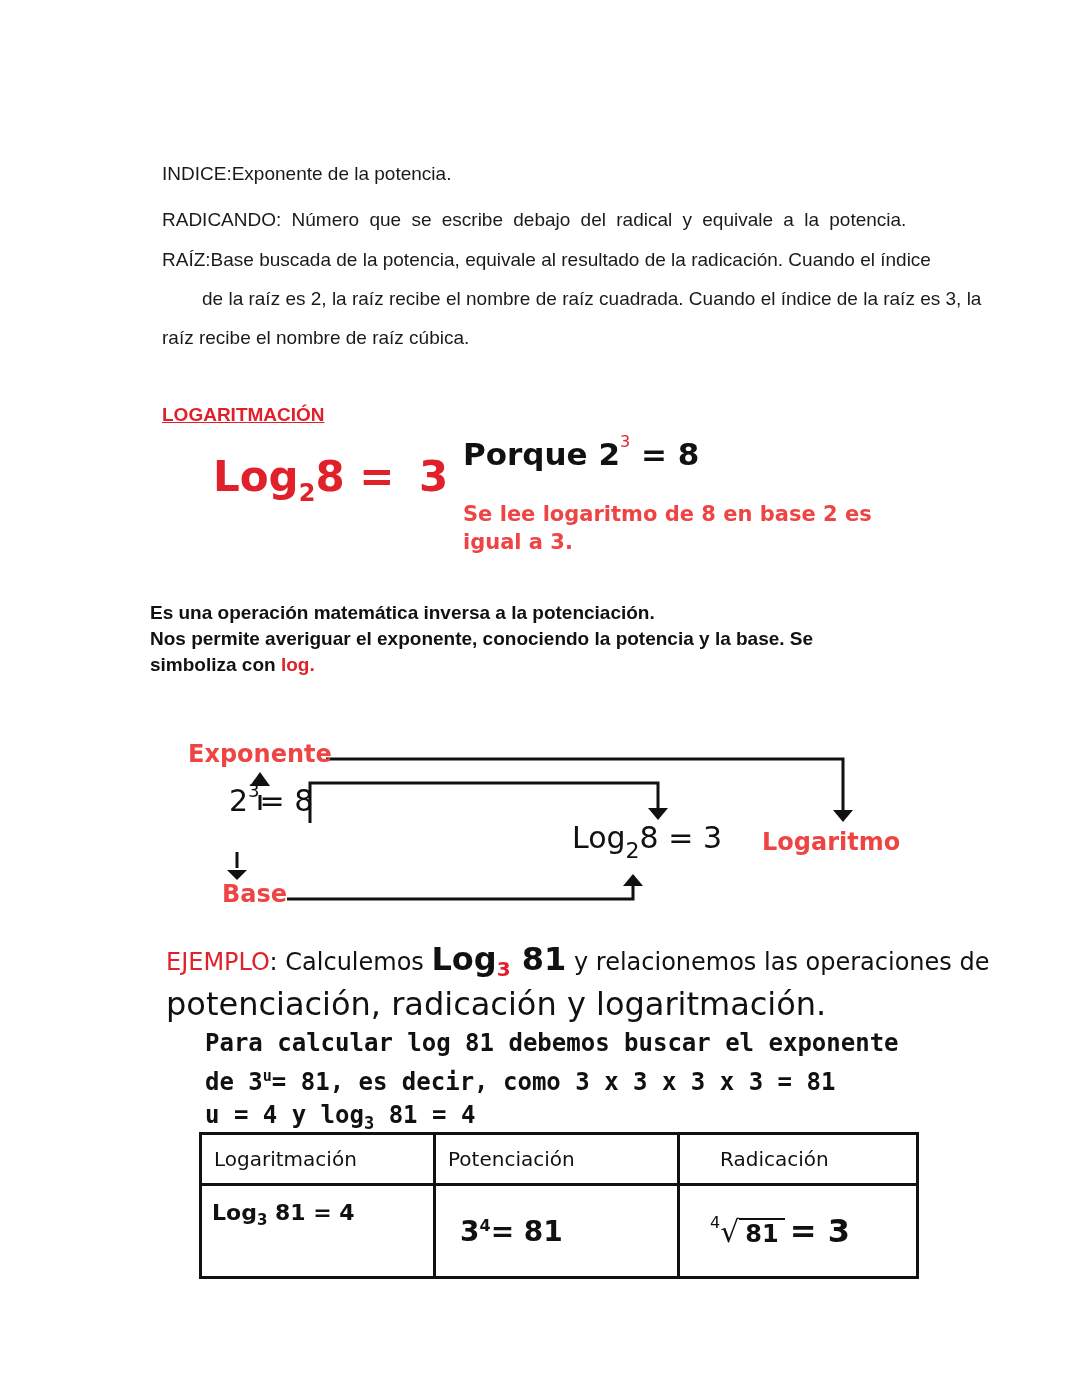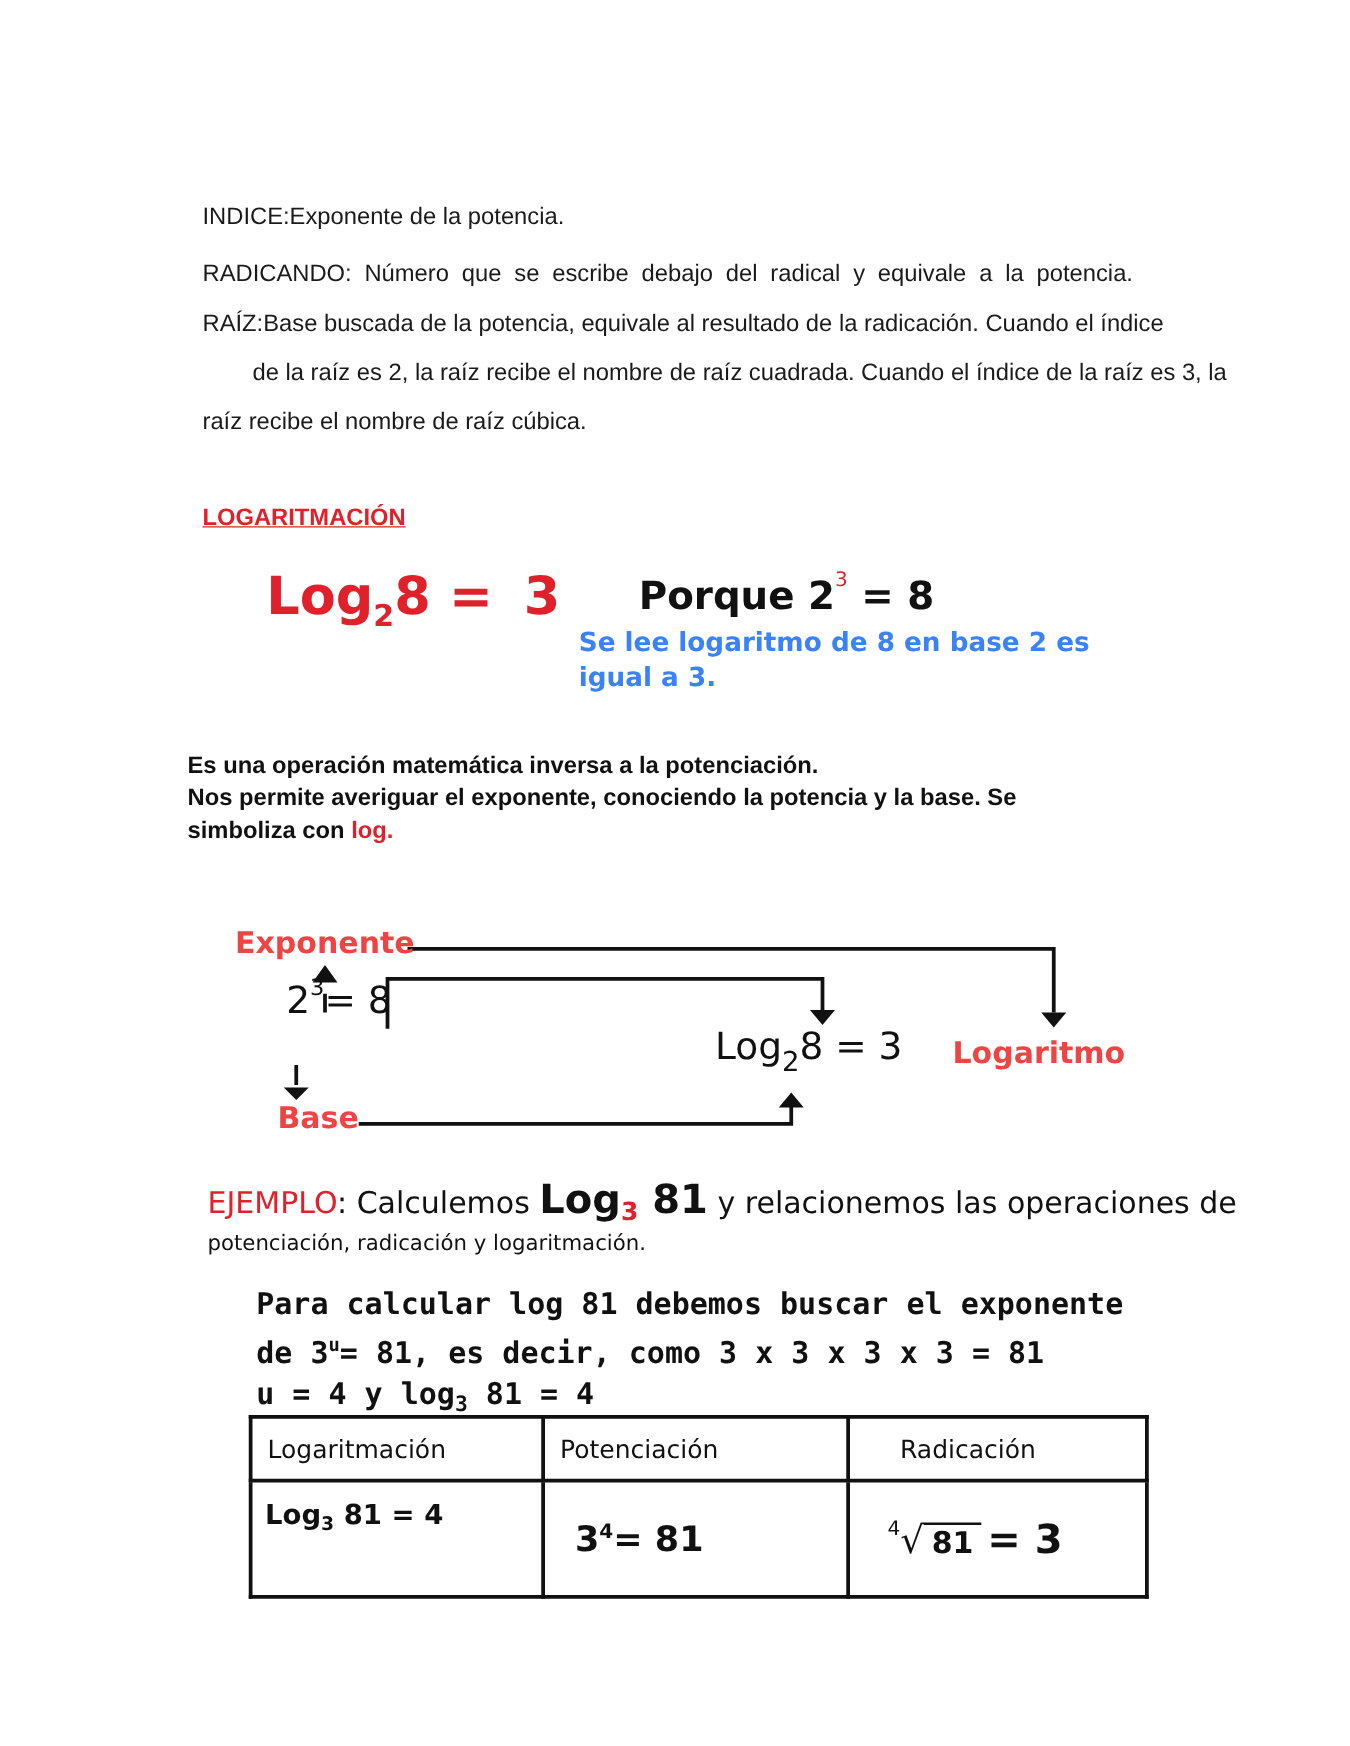--- a/index.html
+++ b/index.html
@@ -5,21 +5,21 @@
   html, body { margin: 0; padding: 0; background: #ffffff; }
   body { width: 1080px; height: 1397px; position: relative; overflow: hidden; font-family: "Liberation Sans", sans-serif; color: #111; }
   .abs { position: absolute; }
   .p { font-family: "Liberation Sans", sans-serif; font-size: 19px; color: #1a1a1a; white-space: nowrap; }
   .red { color: #e0202a; }
   .heading { font-size: 19px; font-weight: bold; color: #e0202a; text-decoration: underline; }
   .bigred { font-family: "DejaVu Sans", sans-serif; font-weight: bold; color: #e0202a; font-size: 42px; }
   .bigred sub { font-size: 24px; vertical-align: -10px; }
   .porque { font-family: "DejaVu Sans", sans-serif; font-weight: bold; font-size: 31px; color: #111; }
   .porque sup { font-size: 16px; color: #e0202a; vertical-align: 18px; font-weight: normal; }
-  .lee { font-family: "DejaVu Sans", sans-serif; font-weight: bold; font-size: 21px; line-height: 28px; color: #3b82f6; }
+  .lee { font-family: "DejaVu Sans", sans-serif; font-weight: bold; font-size: 21px; line-height: 28px; color: #ef4444; }
   .bold19 { font-weight: bold; font-size: 19px; line-height: 26px; color: #111; }
   .diag-red { color: #ef4444; font-family: "DejaVu Sans", sans-serif; font-weight: bold; font-size: 24px; }
   .diag-black { font-family: "DejaVu Sans", sans-serif; font-size: 30px; color: #111; }
   .mono { font-family: "DejaVu Sans Mono", monospace; font-weight: bold; font-size: 24px; color: #111; line-height: 33px; white-space: nowrap; }
   table.ex { position: absolute; left: 199px; top: 1132px; width: 720px; border-collapse: collapse; }
   table.ex td, table.ex th { border: 3px solid #111; }
   table.ex th { height: 46px; text-align: left; font-family: "DejaVu Sans", sans-serif; font-weight: normal; font-size: 20px; padding-left: 12px; }
   table.ex td { height: 75px; font-family: "DejaVu Sans", sans-serif; padding-left: 10px; }
 </style>
 </head>
@@ -37,21 +37,21 @@
 <div class="abs p" style="left:162px; top:288px;margin-left:40px;">de la raíz es 2, la raíz recibe el nombre de raíz cuadrada. Cuando el índice de la raíz es 3, la</div>
 <div class="abs p" style="left:162px; top:327px;text-align:right;">raíz recibe el nombre de raíz cúbica.</div>
 
 <div class="abs heading" style="left:162px; top:404px;">LOGARITMACIÓN</div>
 
 <div class="abs bigred" style="left:213px; top:452px;">
   <span>Log</span><sub>2</sub><span>8</span>
   <span>=</span>
   <span style="margin-left:10px;">3</span>
 </div>
-<div class="abs porque" style="left:463px; top:454px;margin-left:48px;">
+<div class="abs porque" style="left:463px; top:432px;">
   <span>Porque 2</span><sup>3</sup><span> = 8</span>
 </div>
 <div class="abs lee" style="left:463px; top:500px;">
   <div>Se lee logaritmo de 8 en base 2 es</div>
   <div>igual a 3.</div>
 </div>
 
 <div class="abs bold19" style="left:150px; top:600px;">
   <div>Es una operación matemática inversa a la potenciación.</div>
   <div>Nos permite averiguar el exponente, conociendo la potencia y la base. Se</div>
@@ -86,21 +86,21 @@
 </div>
 <div class="abs diag-red" style="left:222px; top:880px;">Base</div>
 <div class="abs diag-black" style="left:572px; top:820px;">
   <span>Log</span><sub style="font-size:22px; vertical-align:-10px;">2</sub><span>8 = 3</span>
 </div>
 <div class="abs diag-red" style="left:762px; top:828px;">Logaritmo</div>
 
 <div class="abs" style="left:166px; top:940px; font-family:'DejaVu Sans', sans-serif; font-size:24px; white-space:nowrap;">
   <span class="red">EJEMPLO</span><span>:</span><span> Calculemos </span><span style="font-size:32px; font-weight:bold;">Log</span><sub class="red" style="font-size:20px; font-weight:bold;">3</sub><span style="font-size:32px; font-weight:bold;"> 81</span><span> y relacionemos las operaciones de</span>
 </div>
-<div class="abs" style="left:166px; top:985px; font-family:'DejaVu Sans', sans-serif; font-size:17px; white-space:nowrap;">potenciación, radicación y logaritmación.</div>
+<div class="abs" style="left:166px; top:985px; font-family:'DejaVu Sans', sans-serif; font-size:32px; white-space:nowrap;">potenciación, radicación y logaritmación.</div>
 
 <div class="abs mono" style="left:205px; top:1027px;">
   <div>Para calcular log  81 debemos buscar el exponente</div>
   <div><span>de 3</span><sup style="font-size:15px;">u</sup><span>= 81, es decir, como 3 x 3  x 3 x 3 = 81</span></div>
   <div><span>u = 4 y log</span><sub style="font-size:17px;">3</sub><span> 81 = 4</span></div>
 </div>
 
 <table class="ex">
   <tbody>
       <tr>

